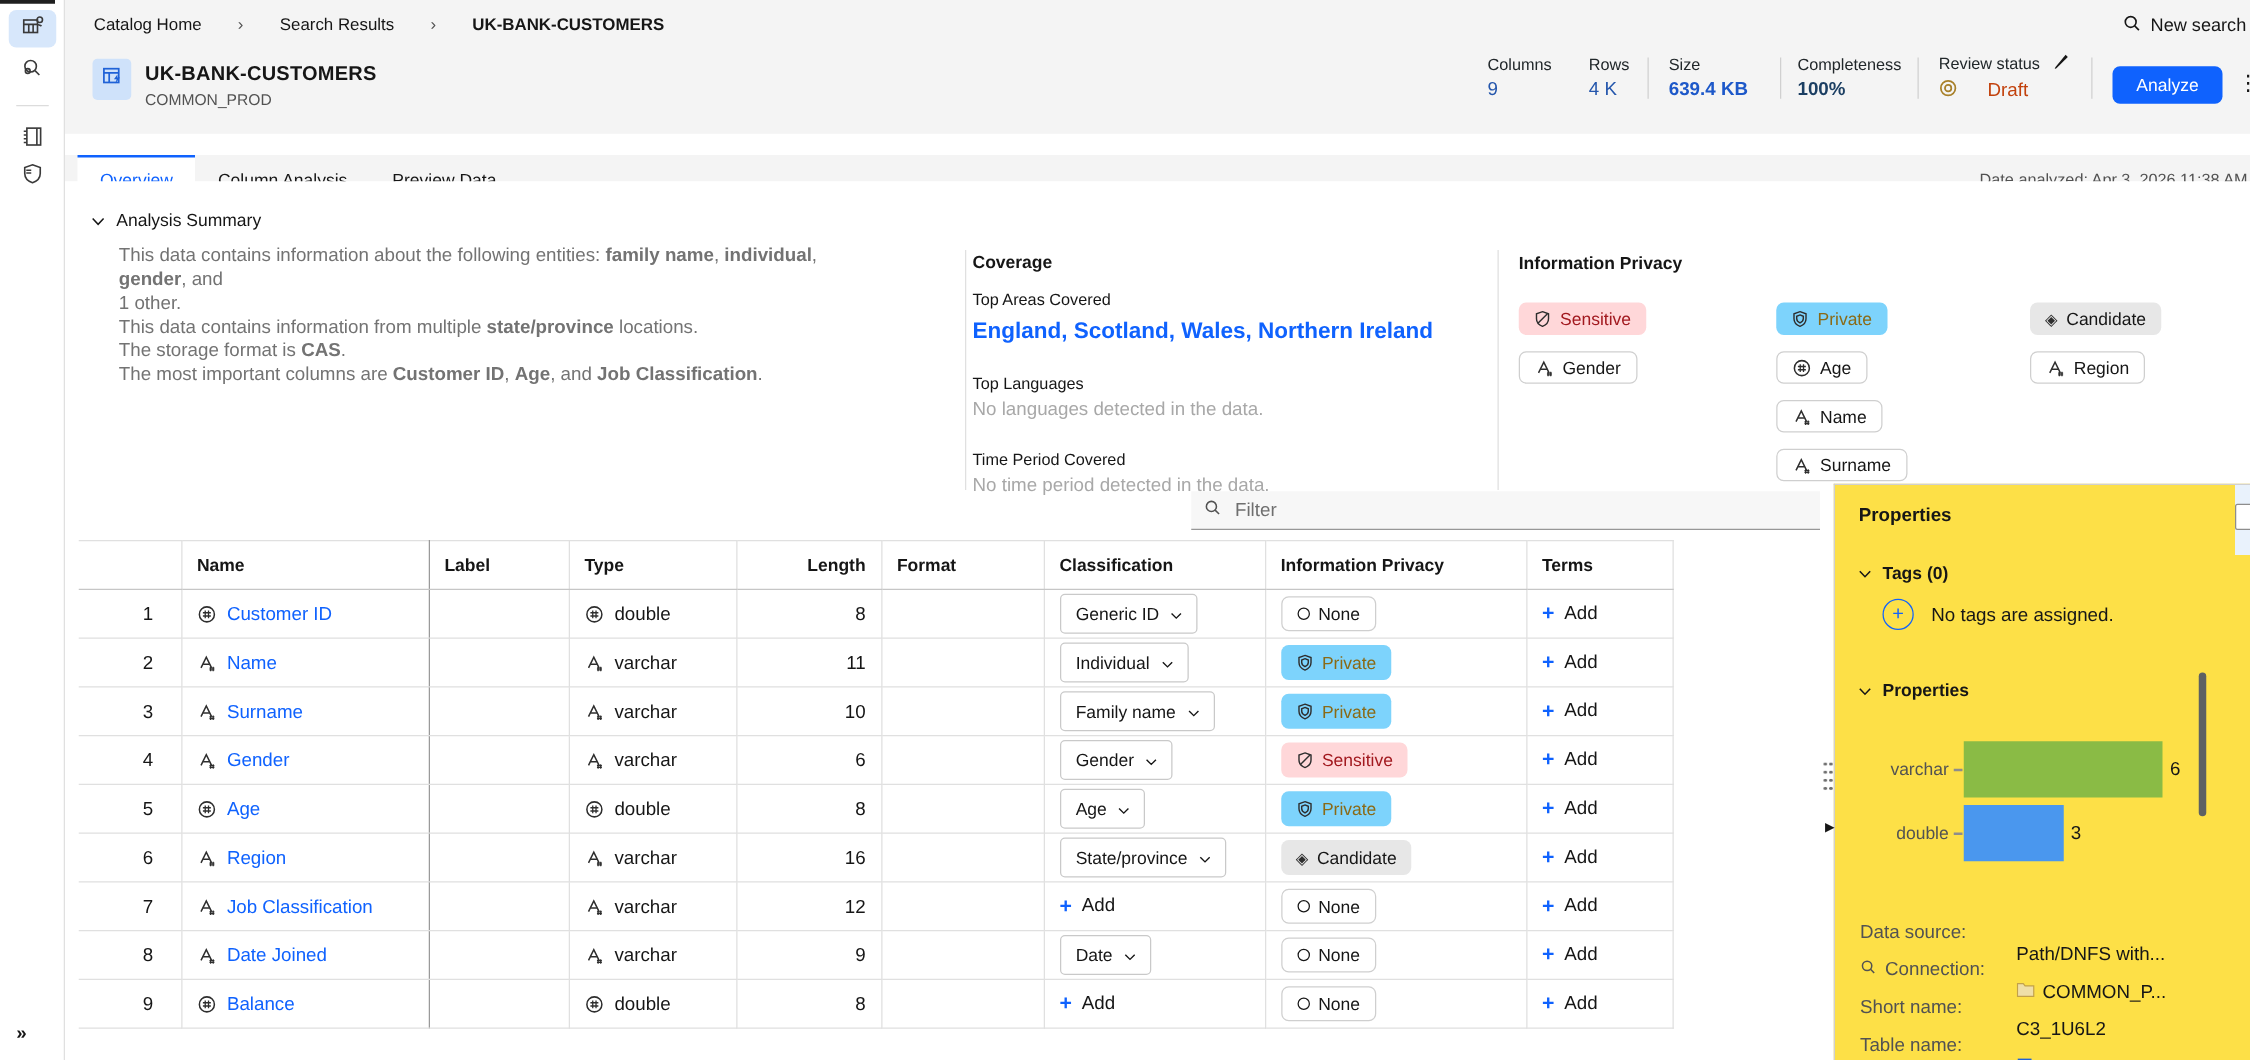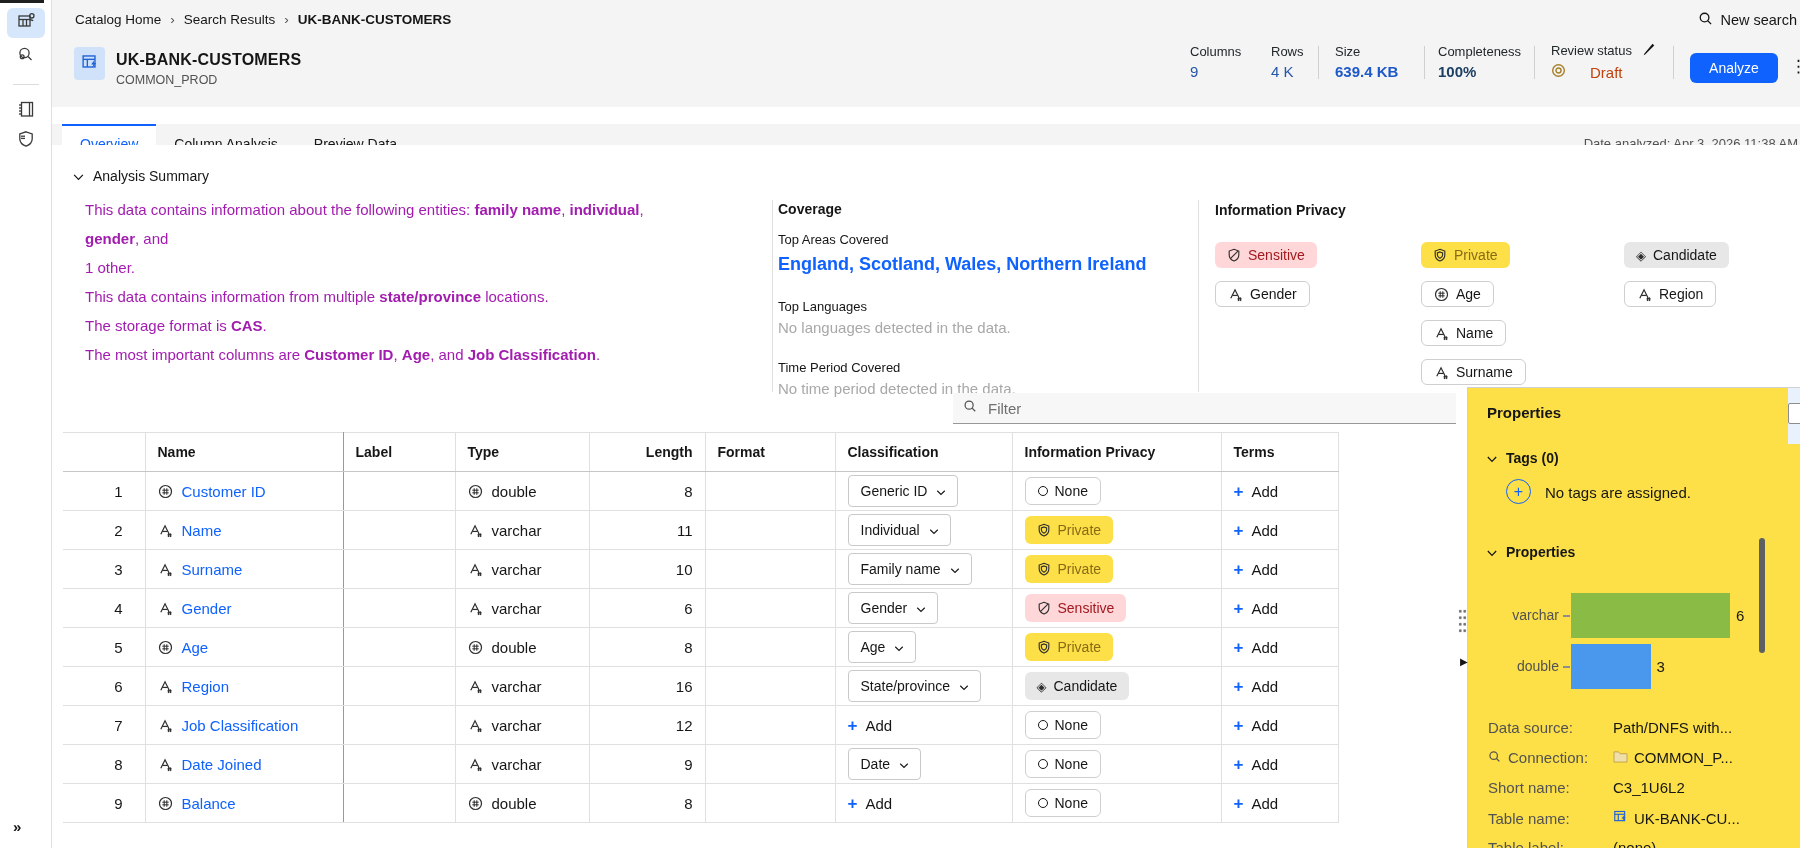--- a/index.html
+++ b/index.html
@@ -9,21 +9,21 @@
   
   .sidebar{position:absolute;left:0;top:0;width:52px;height:848px;background:#fff;border-right:1px solid #e0e0e0;box-sizing:border-box;}
   .side-item{position:absolute;left:7px;width:38px;height:30px;border-radius:6px;display:flex;align-items:center;justify-content:center;color:#3a3a3a;cursor:pointer;}
   .side-item.active{background:#d7e7fb;}
   .side-divider{position:absolute;left:13px;width:26px;height:1px;background:#dcdcdc;}
   .side-expand{position:absolute;left:13px;top:818px;font-size:15px;font-weight:bold;color:#161616;cursor:pointer;}
   .top-sliver{position:absolute;left:0;top:0;width:44px;height:3px;background:#1f1f1f;}
 
   
   .topbar{position:absolute;left:52px;top:0;width:1748px;height:107px;background:#f4f4f4;}
-  .breadcrumb{position:absolute;left:23px;top:12px;font-size:13.5px;display:flex;align-items:center;}
+  .breadcrumb{position:absolute;left:23px;top:12px;font-size:13.5px;display:flex;align-items:center;gap:20px;}
   .crumb{color:#161616;cursor:pointer;}
   .crumb-sep{color:#525252;padding:0 9px;}
   .crumb-current{font-weight:bold;}
   .new-search{position:absolute;right:3px;top:11px;display:flex;align-items:center;gap:7px;font-size:14.5px;color:#161616;cursor:pointer;}
   .tile{position:absolute;left:22px;top:47px;width:31px;height:33px;background:#cfe2fa;border-radius:4px;display:flex;align-items:center;justify-content:center;}
   .h-title{position:absolute;left:64px;top:51px;font-size:16px;font-weight:bold;letter-spacing:.2px;}
   .h-sub{position:absolute;left:64px;top:73px;font-size:12.5px;color:#525252;}
 
   .stat{position:absolute;top:44px;}
   .stat .lbl{font-size:13px;color:#21272a;margin-bottom:4px;}
@@ -41,38 +41,38 @@
   
   .tabbar{position:absolute;left:52px;top:124px;width:1748px;height:38px;background:#f4f4f4;}
   .tabs{position:absolute;left:10px;top:0;display:flex;height:38px;}
   .tab{display:flex;align-items:center;padding:0 18px;font-size:14px;color:#161616;cursor:pointer;border-top:2px solid transparent;box-sizing:border-box;}
   .tab.active{background:#fff;color:#0f62fe;border-top:2px solid #0f62fe;}
   .date-analyzed{position:absolute;right:-6px;top:12px;font-size:13px;color:#525252;white-space:nowrap;}
 
   
   .content{position:absolute;left:52px;top:145px;width:1748px;height:703px;background:#fff;}
   .sum-head{position:absolute;left:21px;top:23px;display:flex;align-items:center;gap:9px;font-size:14px;color:#161616;cursor:pointer;}
-  .sum-body{position:absolute;left:33px;top:50px;width:600px;font-size:15px;line-height:29px;color:#a21caf;}
+  .sum-body{position:absolute;left:43px;top:50px;width:600px;font-size:15px;line-height:19px;color:#737373;}
   .sum-body b{font-weight:bold;}
   .vdiv{position:absolute;top:55px;width:1px;height:192px;background:#e0e0e0;}
 
   .coverage{position:absolute;left:726px;top:56px;width:400px;}
   .sec-head{font-size:14px;font-weight:bold;}
   .cov-lbl{font-size:13px;color:#161616;margin-top:15px;}
   .cov-val-link{font-size:18px;font-weight:bold;color:#0f62fe;margin-top:7px;cursor:pointer;}
   .cov-val-muted{font-size:15px;color:#a8a8a8;margin-top:5px;}
   .cov-lbl.gap{margin-top:24px;}
 
   .privacy{position:absolute;left:1163px;top:57px;width:560px;}
   .privacy-cols{position:relative;margin-top:24px;height:160px;}
   .privacy-col{position:absolute;top:0;display:flex;flex-direction:column;gap:13px;align-items:flex-start;}
 
   .chip{display:inline-flex;align-items:center;gap:7px;height:26px;padding:0 12px;border-radius:6px;font-size:14px;white-space:nowrap;cursor:pointer;box-sizing:border-box;}
   .chip.sensitive{background:#ffd7d9;color:#a2191f;}
-  .chip.private{background:#fde047;color:#8a6a16;}
+  .chip.private{background:#7dd3fc;color:#8a6a16;}
   .chip.candidate{background:#e7e7e7;color:#161616;}
   .chip.plain,.chip.none{background:#fff;border:1px solid #cfcfcf;color:#161616;}
   .chip svg{flex:none;}
   .circle-o{display:inline-block;width:10px;height:10px;border:1.7px solid #161616;border-radius:50%;box-sizing:border-box;}
   .diamond{font-size:13px;line-height:1;}
 
   
   .filter{position:absolute;left:901px;top:248px;width:503px;height:31px;background:#f7f7f7;border-bottom:1px solid #979797;display:flex;align-items:center;box-sizing:border-box;}
   .filter svg{margin:0 9px 0 10px;}
   .filter input{flex:1;border:none;outline:none;background:transparent;font-size:15px;color:#161616;font-family:inherit;}
@@ -102,21 +102,21 @@
   .corner-box{position:absolute;right:-4px;top:15px;width:14px;height:19px;background:#fff;border:1px solid #8d8d8d;border-radius:2px;cursor:pointer;}
   .sec-toggle{position:absolute;display:flex;align-items:center;gap:9px;font-size:14px;font-weight:bold;cursor:pointer;}
   .plus-circle{position:absolute;left:38px;top:91px;width:25px;height:25px;border:1.6px solid #0f62fe;color:#0f62fe;border-radius:50%;display:flex;align-items:center;justify-content:center;font-size:16px;cursor:pointer;box-sizing:border-box;}
   .tags-empty{position:absolute;left:77px;top:96px;font-size:15px;color:#161616;}
   .bar-label{position:absolute;width:70px;text-align:right;font-size:14px;color:#525252;}
   .bar-tick{position:absolute;width:7px;height:1.5px;background:#8d8d8d;}
   .bar{position:absolute;left:103px;height:45px;}
   .bar-val{position:absolute;font-size:15px;color:#161616;}
   .field-row{position:absolute;left:20px;display:flex;font-size:15px;}
   .field-lbl{width:125px;color:#525252;display:flex;align-items:center;gap:7px;flex:none;}
-  .field-val{color:#161616;display:flex;align-items:center;gap:6px;white-space:nowrap;}
+  .field-val{color:#161616;display:flex;gap:6px;white-space:nowrap;margin-top:36px;}
   .panel-scroll{position:absolute;left:291px;top:150px;width:6px;height:115px;background:#5d6163;border-radius:3px;cursor:pointer;}
   .panel-dots{position:absolute;left:1458px;top:608px;width:9px;height:26px;background-image:radial-gradient(circle,#6f6f6f 1.2px,transparent 1.5px);background-size:4.5px 6.5px;cursor:grab;}
   .panel-arrow{position:absolute;left:1460px;top:656px;font-size:10px;color:#161616;cursor:pointer;}
 </style>
 </head>
 <body>
 
 <div class="stage">
 
   <div class="sidebar">

